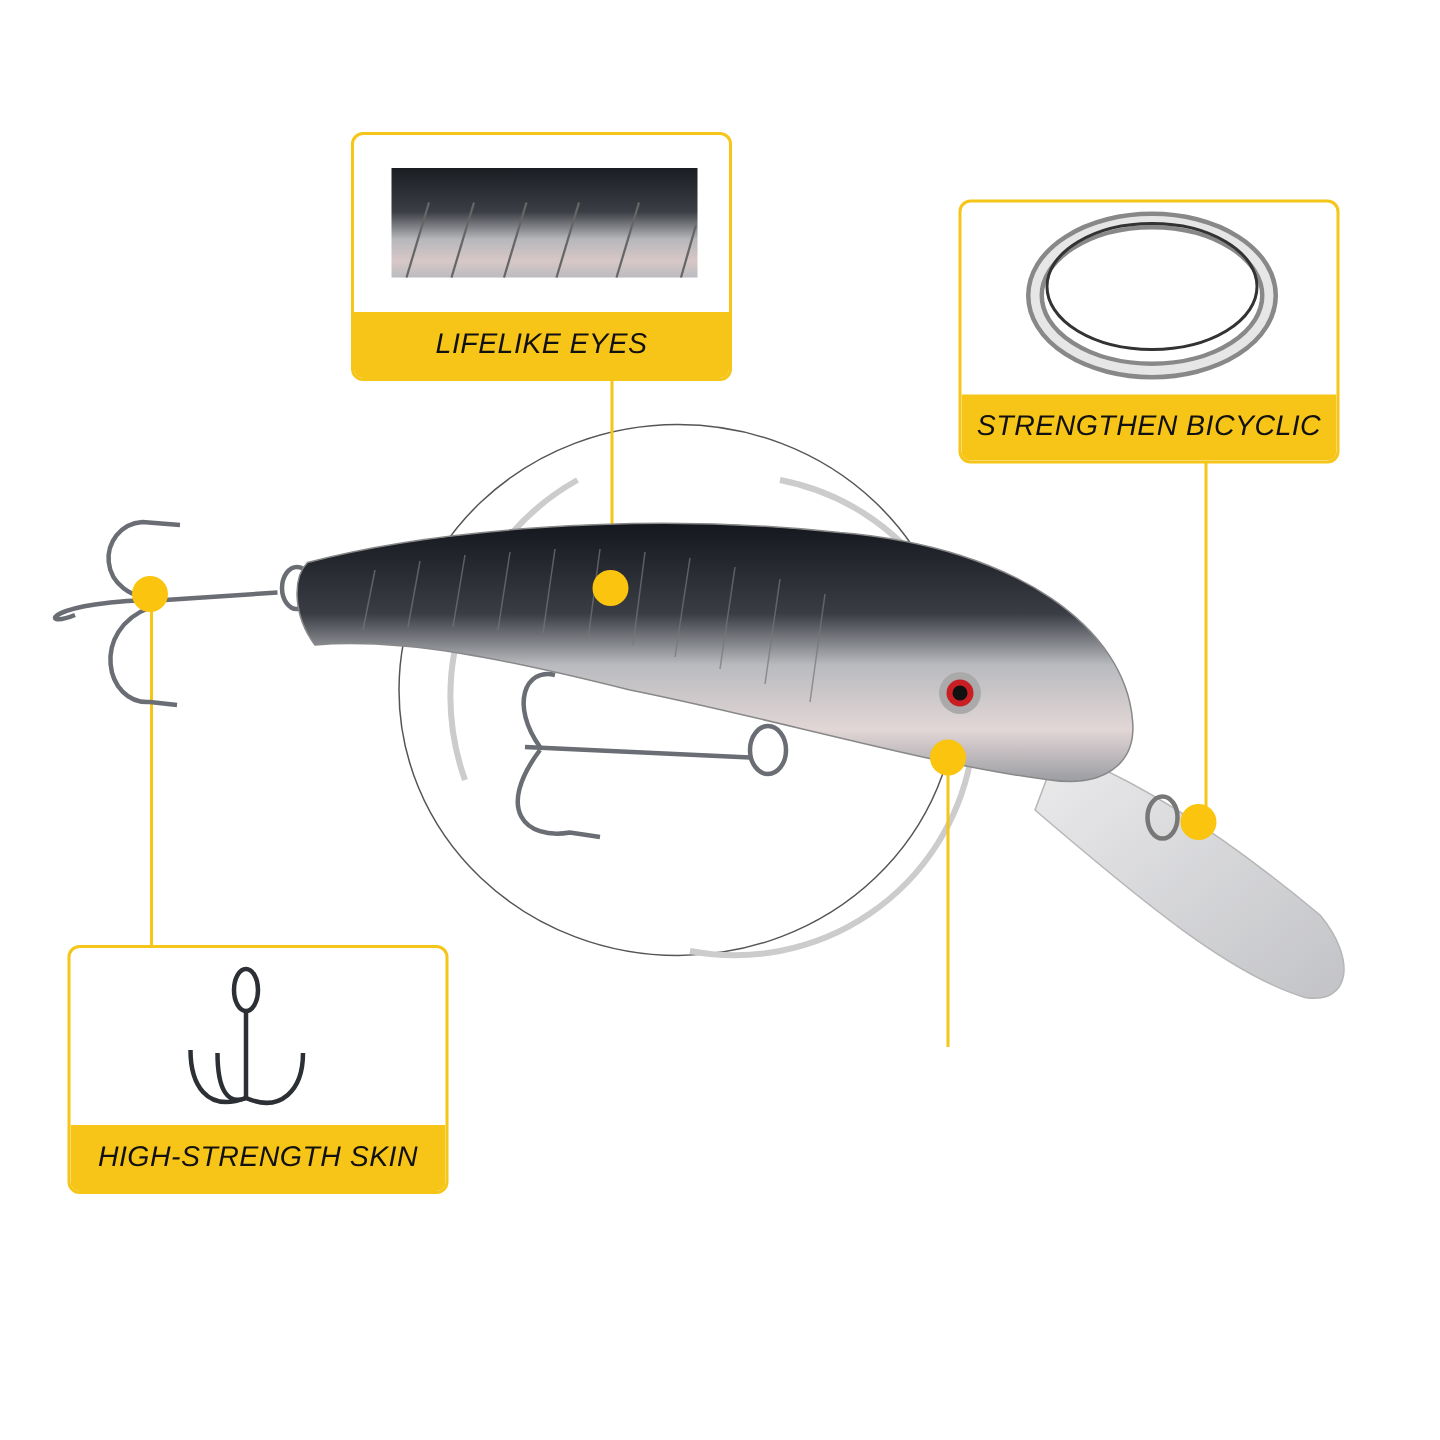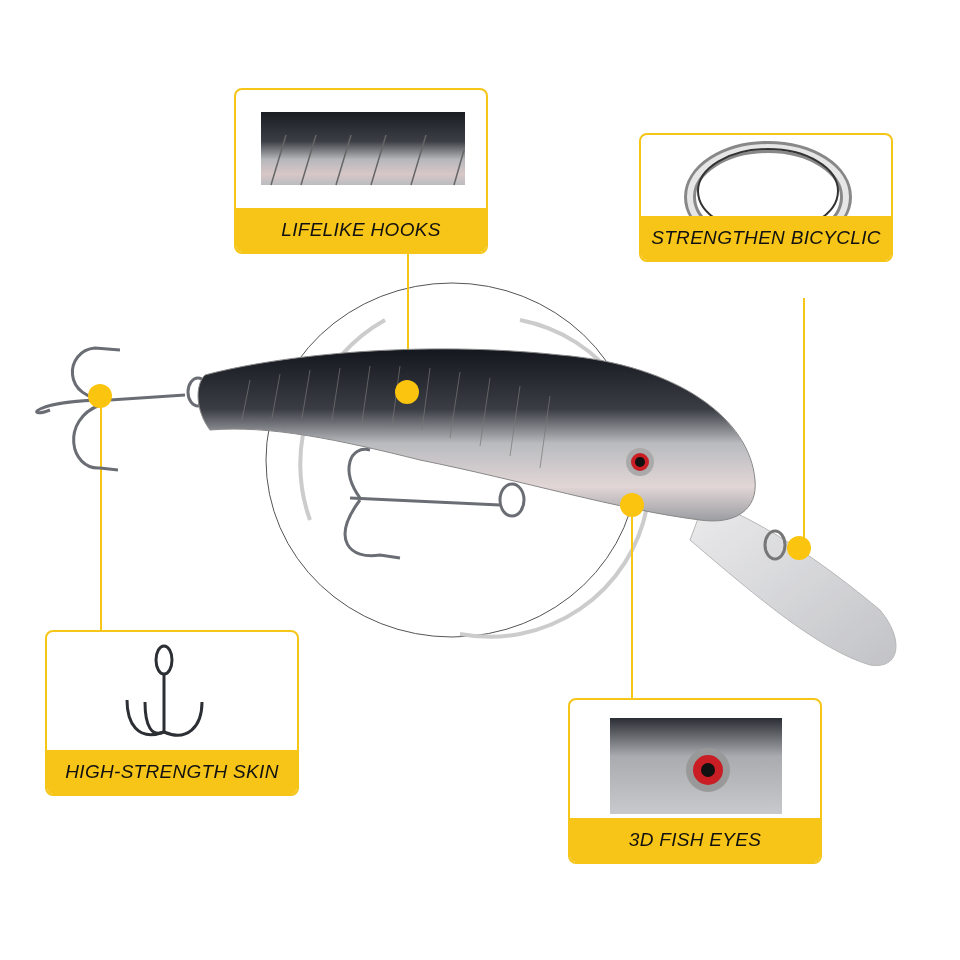--- a/index.html
+++ b/index.html
@@ -104,24 +104,24 @@
         <g stroke="#666" stroke-width="1.5" fill="none">
           <path d="M 50 45 l -15 50"></path>
             <path d="M 80 45 l -15 50"></path>
             <path d="M 115 45 l -15 50"></path>
           <path d="M 150 45 l -15 50"></path>
             <path d="M 190 45 l -15 50"></path>
             <path d="M 228 60 l -10 35"></path>
         </g>
       </svg>
     </div>
-    <div class="label" style="height:44px;">LIFELIKE HOOKS</div>
+    <div class="label" style="height:44px;">LIFELIKE EYES</div>
   </div>
 
-  <div class="callout" style="left:639px;top:133px;width:254px;height:129px;">
+  <div class="callout" style="left:639px;top:133px;width:254px;height:176px;">
     <div class="pic" style="height:122px;">
       <svg width="254" height="122">
         <ellipse cx="127" cy="62" rx="78" ry="50" fill="none" stroke="#888" stroke-width="12"></ellipse>
         <ellipse cx="127" cy="62" rx="78" ry="50" fill="none" stroke="#e6e6e6" stroke-width="6"></ellipse>
         <ellipse cx="127" cy="56" rx="70" ry="42" fill="none" stroke="#333" stroke-width="2"></ellipse>
       </svg>
     </div>
     <div class="label" style="height:44px;">STRENGTHEN BICYCLIC</div>
   </div>
 
@@ -133,32 +133,14 @@
           <path d="M 117 42 L 117 100"></path>
           <path d="M 117 100 C 90 110 80 90 80 68"></path>
           <path d="M 117 100 C 105 105 98 95 98 70"></path>
           <path d="M 117 100 C 140 110 155 95 155 70"></path>
         </g>
       </svg>
     </div>
     <div class="label" style="height:44px;">HIGH-STRENGTH SKIN</div>
   </div>
 
-  <div class="callout" style="left:568px;top:698px;width:254px;height:166px;">
-    <div class="pic" style="height:122px;">
-      <svg width="254" height="122">
-        <defs>
-            <linearGradient id="ey" x1="0" y1="0" x2="0" y2="1">
-          <stop offset="0" stop-color="#2a2d33"></stop>
-              <stop offset="0.4" stop-color="#a9abb0"></stop>
-              <stop offset="1" stop-color="#c8c9cc"></stop>
-            </linearGradient>
-          </defs>
-        <rect x="40" y="18" width="172" height="96" fill="url(#ey)"></rect>
-        <circle cx="138" cy="70" r="22" fill="#999"></circle>
-        <circle cx="138" cy="70" r="15" fill="#c81e24"></circle>
-        <circle cx="138" cy="70" r="7" fill="#111"></circle>
-      </svg>
-    </div>
-    <div class="label" style="height:44px;">3D FISH EYES</div>
-  </div>
 
 </div>
 
 </body></html>

